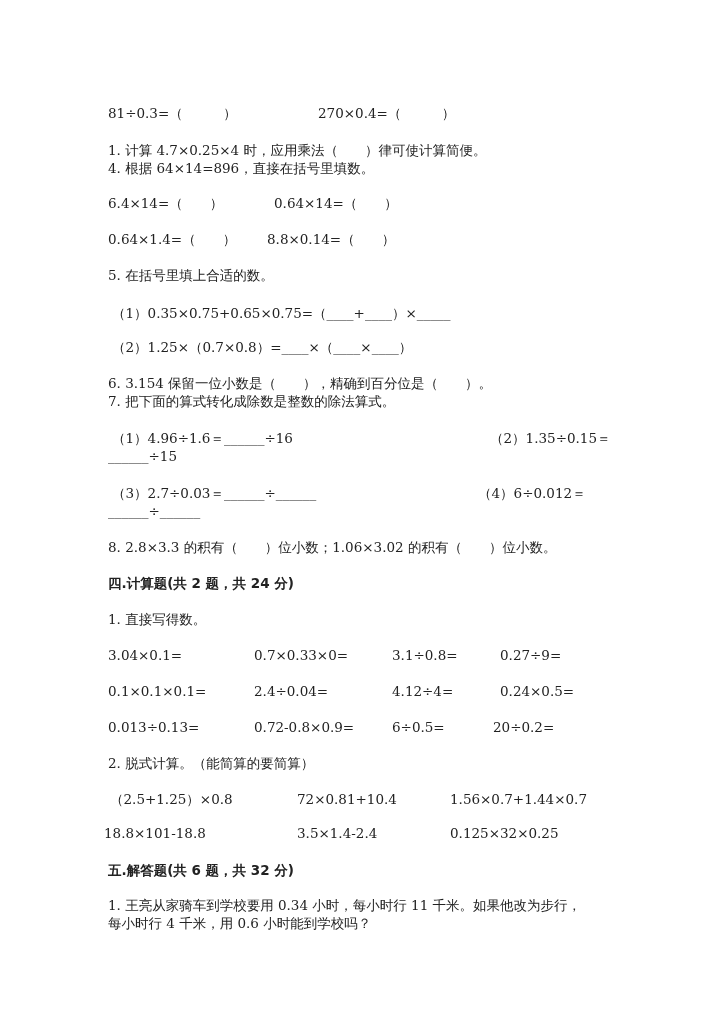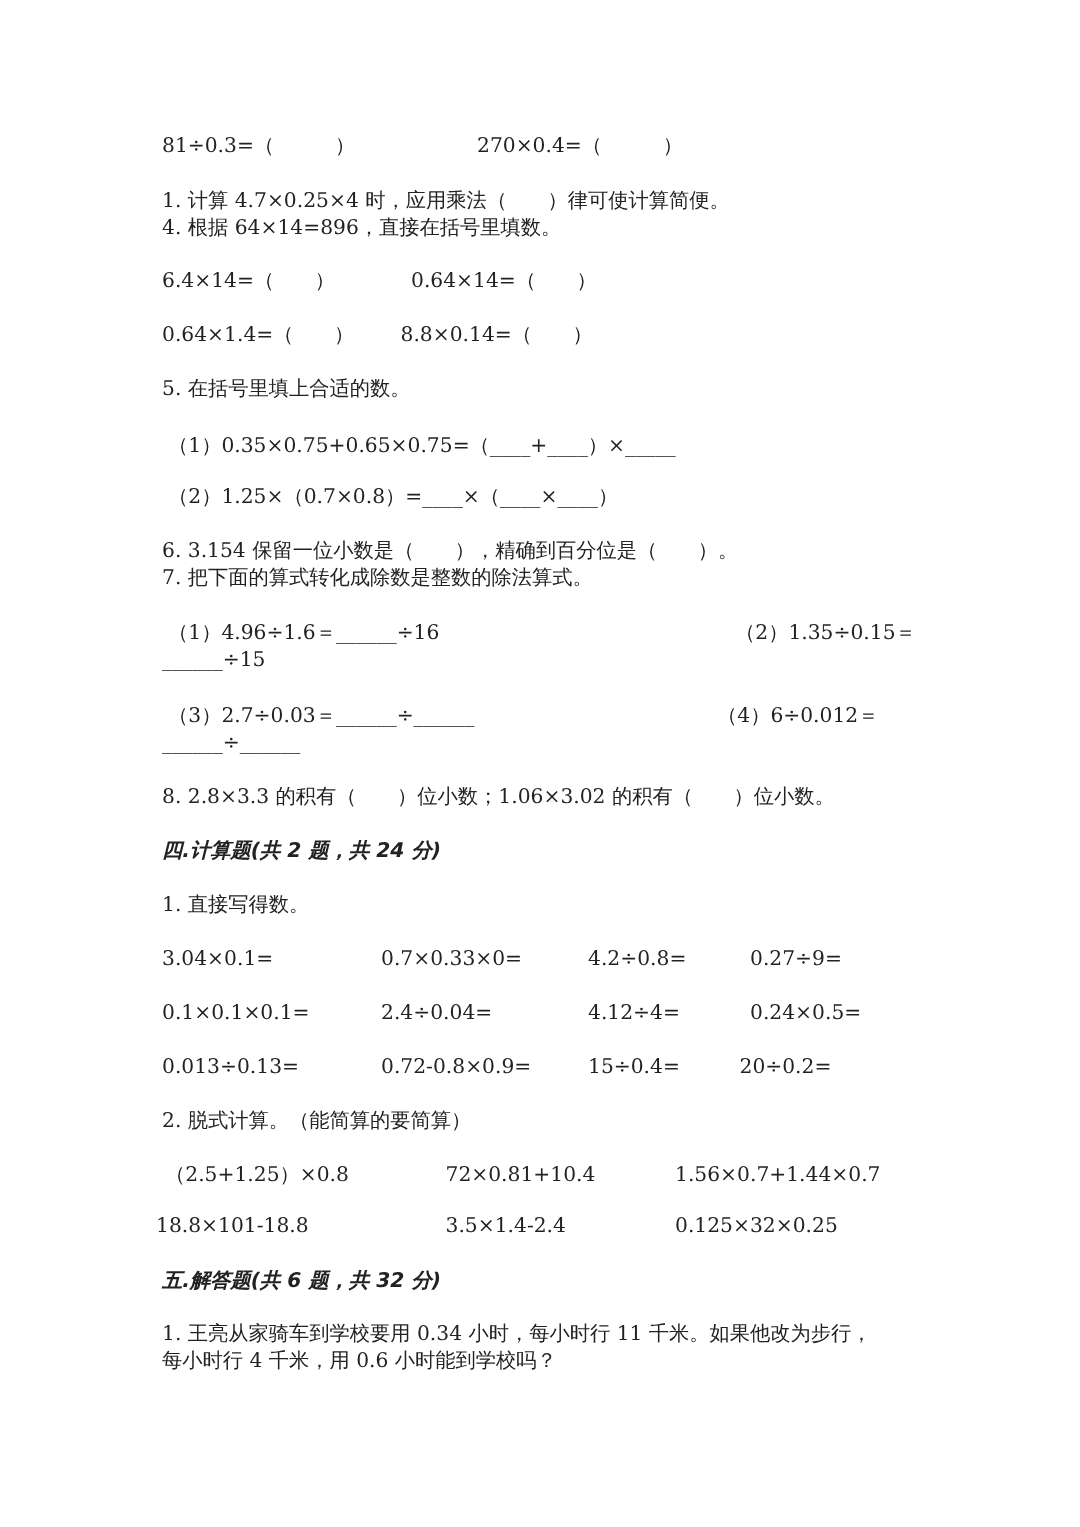--- a/index.html
+++ b/index.html
@@ -1,19 +1,19 @@
 <!DOCTYPE html>
 <html><head>
 <meta charset="utf-8">
 <style>
   html, body { margin:0; padding:0; background:#fff; }
   body { width:720px; height:1018px; position:relative; overflow:hidden;
          font-family:"DejaVu Serif","Liberation Serif",serif; color:#222; font-size:13.5px; }
-  .ln { position:absolute; white-space:nowrap; line-height:18px; }
-  .b { font-weight:bold; font-family:"DejaVu Sans","Liberation Sans",sans-serif; font-size:13.5px;font-style:italic; }
+  .ln { position:absolute; white-space:nowrap; line-height:18px;margin-top:16px; }
+  .b { font-weight:bold; font-family:"DejaVu Sans","Liberation Sans",sans-serif; font-size:13.5px; }
 </style>
 </head>
 <body>
 
 <div class="ln" style="left:108px;top:88px">81÷0.3=（　　　）</div>
 <div class="ln" style="left:318px;top:88px">270×0.4=（　　　）</div>
 
 <div class="ln" style="left:108px;top:125px">1. 计算 4.7×0.25×4 时，应用乘法（　　）律可使计算简便。</div>
 <div class="ln" style="left:108px;top:143px">4. 根据 64×14=896，直接在括号里填数。</div>
 <div class="ln" style="left:108px;top:178px">6.4×14=（　　）</div>
@@ -34,31 +34,31 @@
 <div class="ln" style="left:478px;top:468px">（4）6÷0.012＝</div>
 <div class="ln" style="left:108px;top:486px">______÷______</div>
 
 <div class="ln" style="left:108px;top:522px">8. 2.8×3.3 的积有（　　）位小数；1.06×3.02 的积有（　　）位小数。</div>
 
 <div class="ln b" style="left:108px;top:558px">四.计算题(共 2 题，共 24 分)</div>
 <div class="ln" style="left:108px;top:594px">1. 直接写得数。</div>
 
 <div class="ln" style="left:108px;top:630px">3.04×0.1=</div>
 <div class="ln" style="left:254px;top:630px">0.7×0.33×0=</div>
-<div class="ln" style="left:392px;top:630px">4.2÷0.8=</div>
+<div class="ln" style="left:392px;top:630px">3.1÷0.8=</div>
 <div class="ln" style="left:500px;top:630px">0.27÷9=</div>
 
 <div class="ln" style="left:108px;top:666px">0.1×0.1×0.1=</div>
 <div class="ln" style="left:254px;top:666px">2.4÷0.04=</div>
 <div class="ln" style="left:392px;top:666px">4.12÷4=</div>
 <div class="ln" style="left:500px;top:666px">0.24×0.5=</div>
 
 <div class="ln" style="left:108px;top:702px">0.013÷0.13=</div>
 <div class="ln" style="left:254px;top:702px">0.72-0.8×0.9=</div>
-<div class="ln" style="left:392px;top:702px">15÷0.4=</div>
+<div class="ln" style="left:392px;top:702px">6÷0.5=</div>
 <div class="ln" style="left:493px;top:702px">20÷0.2=</div>
 
 <div class="ln" style="left:108px;top:738px">2. 脱式计算。（能简算的要简算）</div>
 <div class="ln" style="left:110px;top:774px">（2.5+1.25）×0.8</div>
 <div class="ln" style="left:297px;top:774px">72×0.81+10.4</div>
 <div class="ln" style="left:450px;top:774px">1.56×0.7+1.44×0.7</div>
 <div class="ln" style="left:104px;top:808px">18.8×101-18.8</div>
 <div class="ln" style="left:297px;top:808px">3.5×1.4-2.4</div>
 <div class="ln" style="left:450px;top:808px">0.125×32×0.25</div>
 

